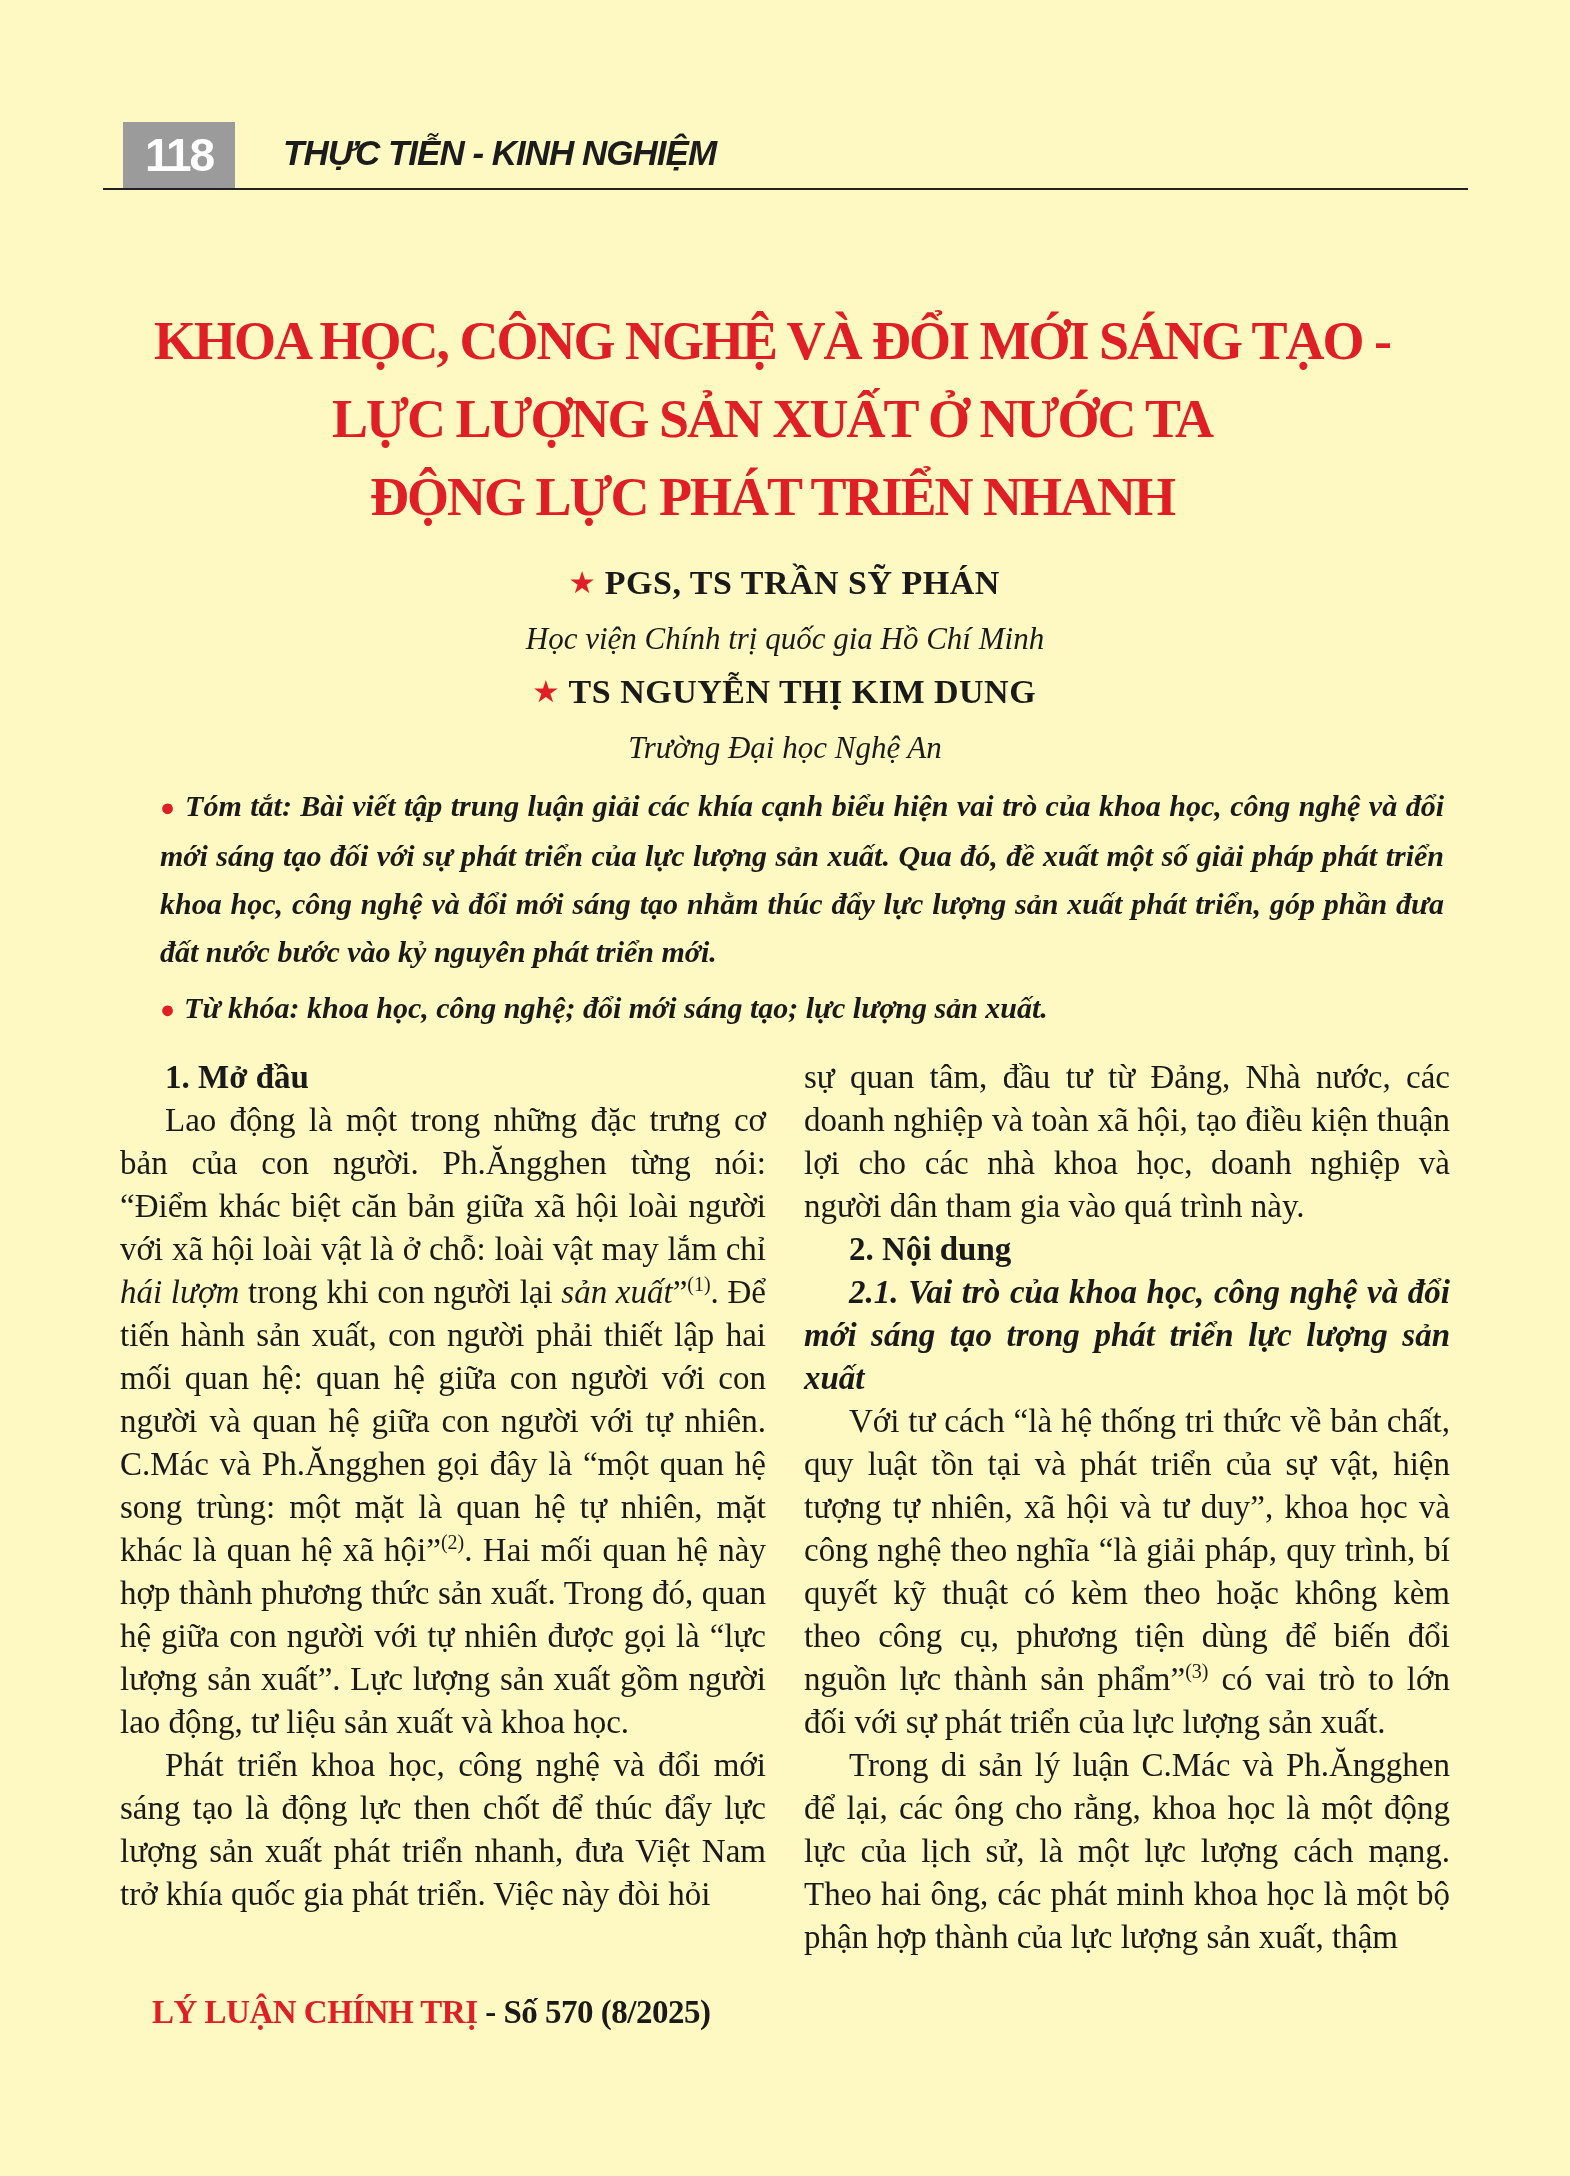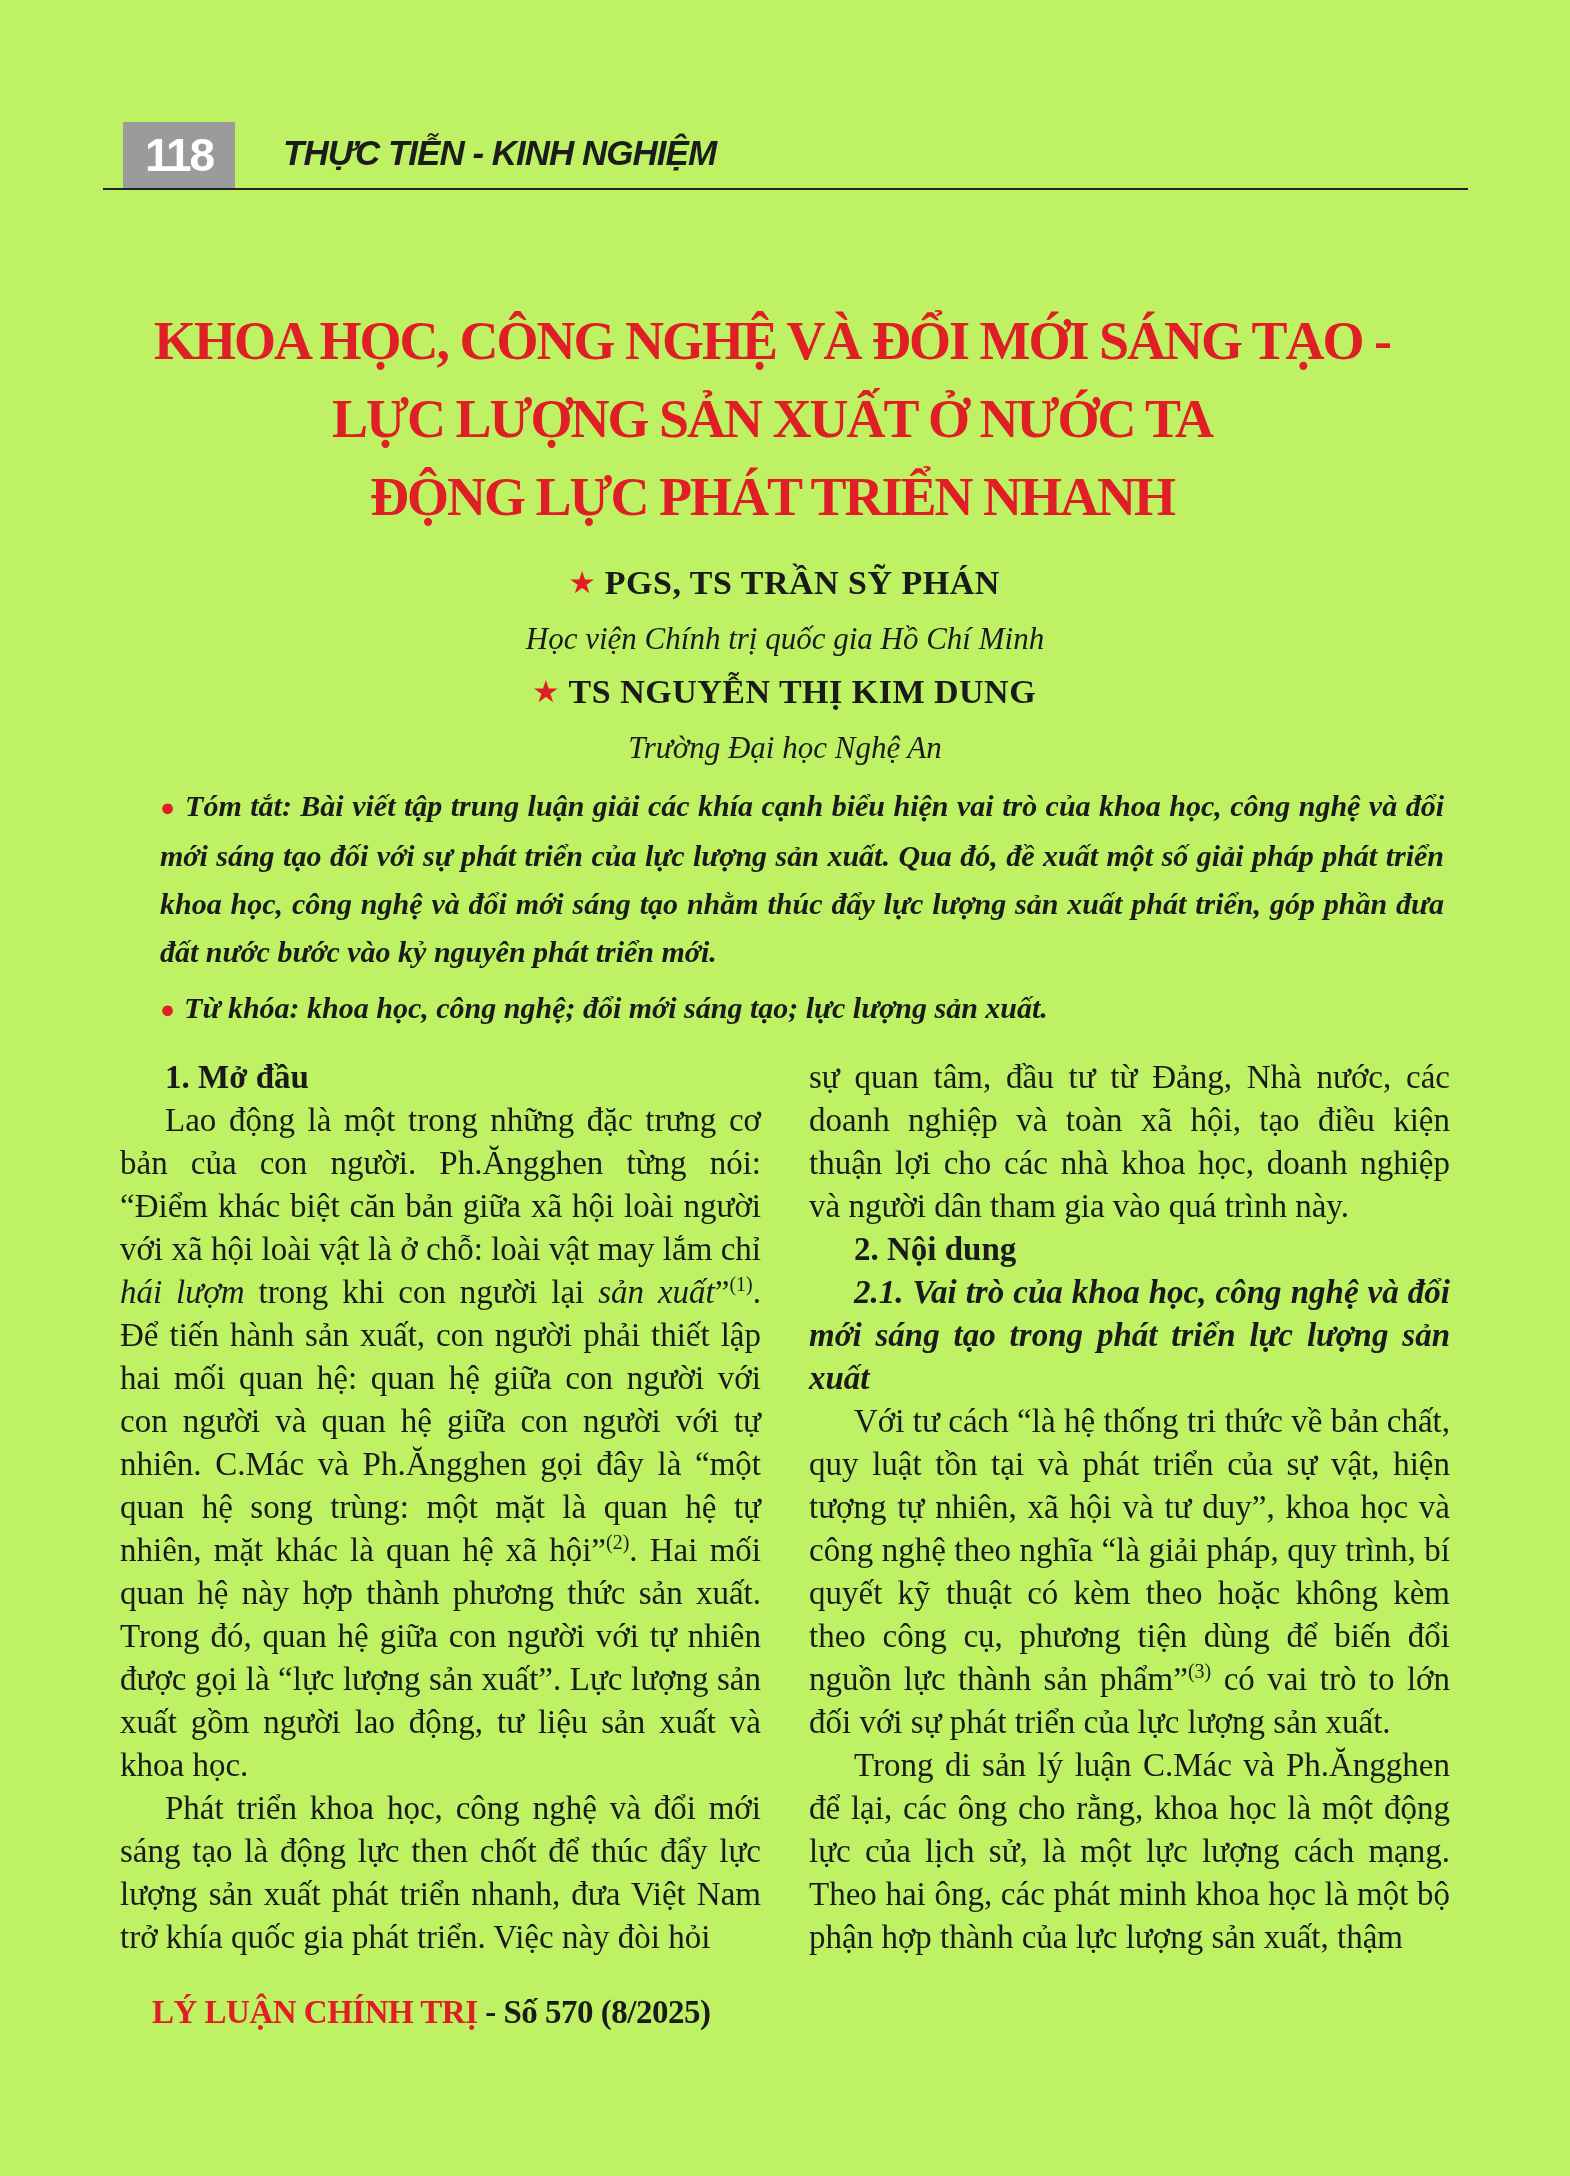--- a/index.html
+++ b/index.html
@@ -1,16 +1,16 @@
 <!DOCTYPE html>
 <html><head>
 <meta charset="utf-8">
 <style>
   html,body{margin:0;padding:0;background:#ffffff;}
-  .page{position:relative;width:1570px;height:2176px;background:#bef264;overflow:hidden;
+  .page{position:relative;width:1570px;height:2176px;background:#fef9c3;overflow:hidden;
         font-family:"Liberation Serif","DejaVu Serif",serif;color:#1a1a1a;}
 
   
   .pg-num{position:absolute;left:123px;top:122px;width:112px;height:66px;background:#9b9b9b;
           color:#ffffff;font-family:"Liberation Sans","DejaVu Sans",sans-serif;font-weight:bold;
           font-size:46px;letter-spacing:-2px;display:flex;align-items:center;justify-content:center;}
   .pg-section{position:absolute;left:283px;top:133px;font-family:"Liberation Sans","DejaVu Sans",sans-serif;
           font-weight:bold;font-size:35px;letter-spacing:-1px;color:#1c1c1c;white-space:nowrap;font-style:italic;}
   .pg-rule{position:absolute;left:103px;top:188px;width:1365px;height:2px;background:#222222;}
 
@@ -26,21 +26,21 @@
   .author-affil{font-style:italic;font-size:31px;line-height:53px;white-space:nowrap;}
 
   
   .abstract,.keywords{position:absolute;left:144px;width:1284px;margin:16px;
          font-weight:bold;font-style:italic;font-size:30px;line-height:48px;text-align:justify;}
   .abstract{top:766px;}
   .keywords{top:968px;}
   .bullet{font-style:normal;font-size:25px;margin-right:9px;}
 
   
-  .body-cols{position:absolute;left:120px;top:1056px;width:1330px;display:flex;gap:48px;}
+  .body-cols{position:absolute;left:120px;top:1056px;width:1330px;display:flex;gap:38px;}
   .col{width:646px;font-size:33px;line-height:43px;}
   .col p{margin:0;}
   .b-para{text-align:justify;}
   .b-h{font-weight:bold;}
   .b-hi{font-weight:bold;font-style:italic;text-align:justify;}
   .ind{text-indent:45px;}
   .it{font-style:italic;}
   .col sup{font-size:20px;line-height:0;}
 
   

